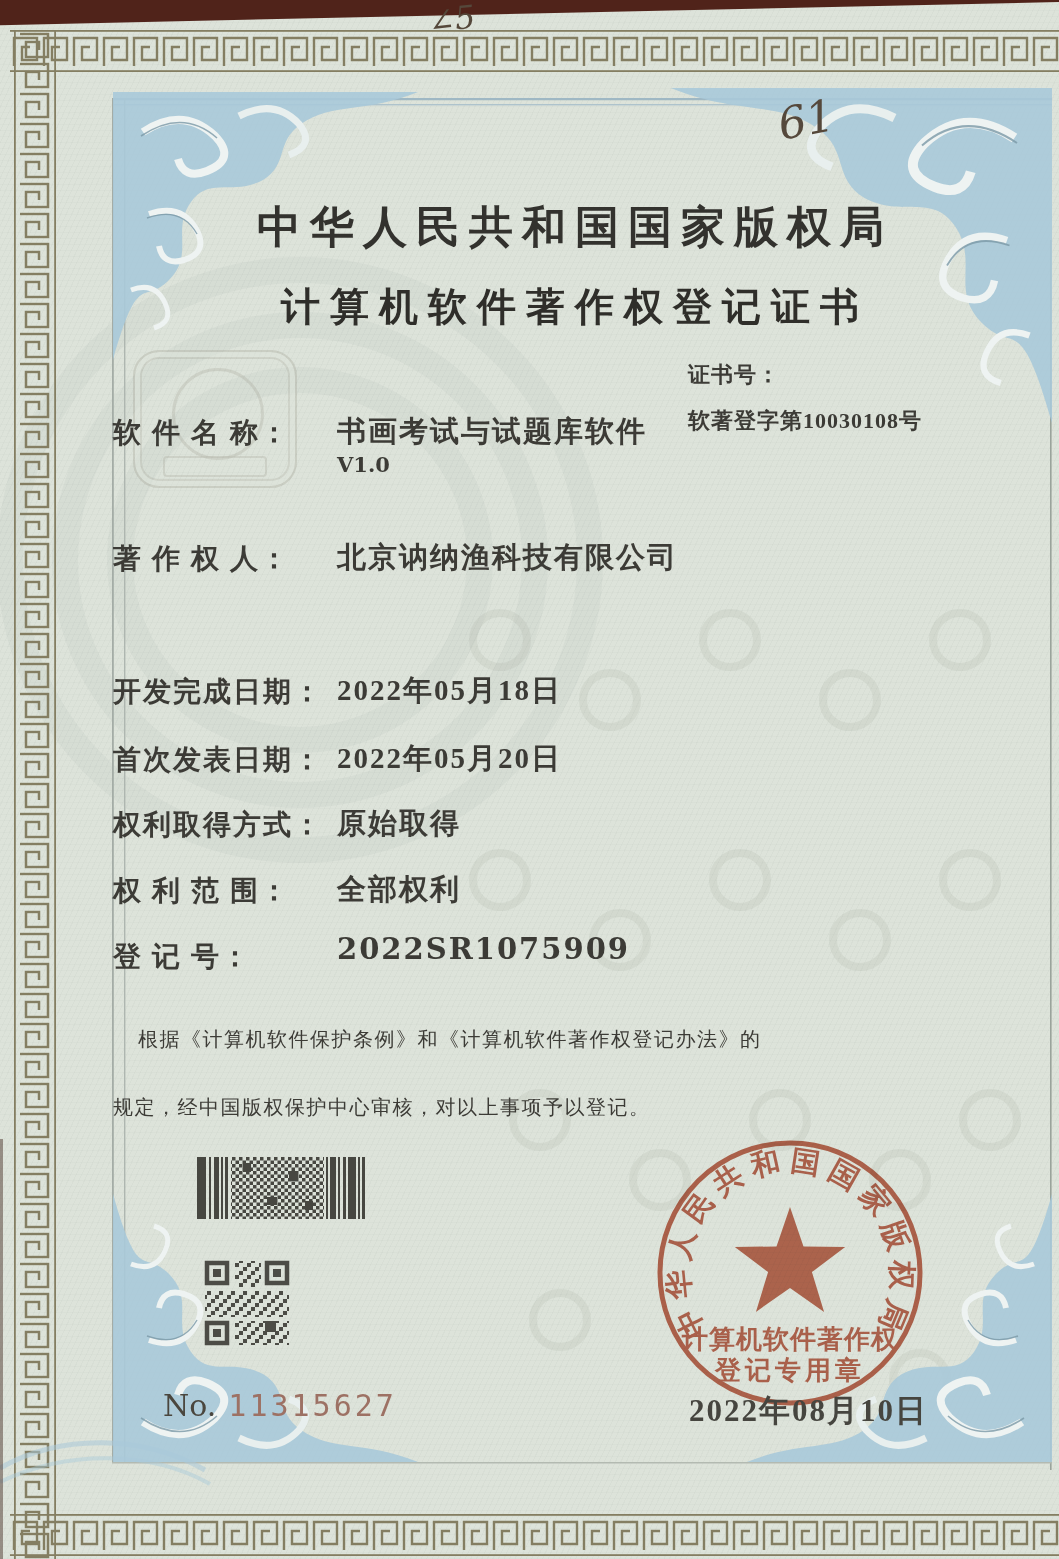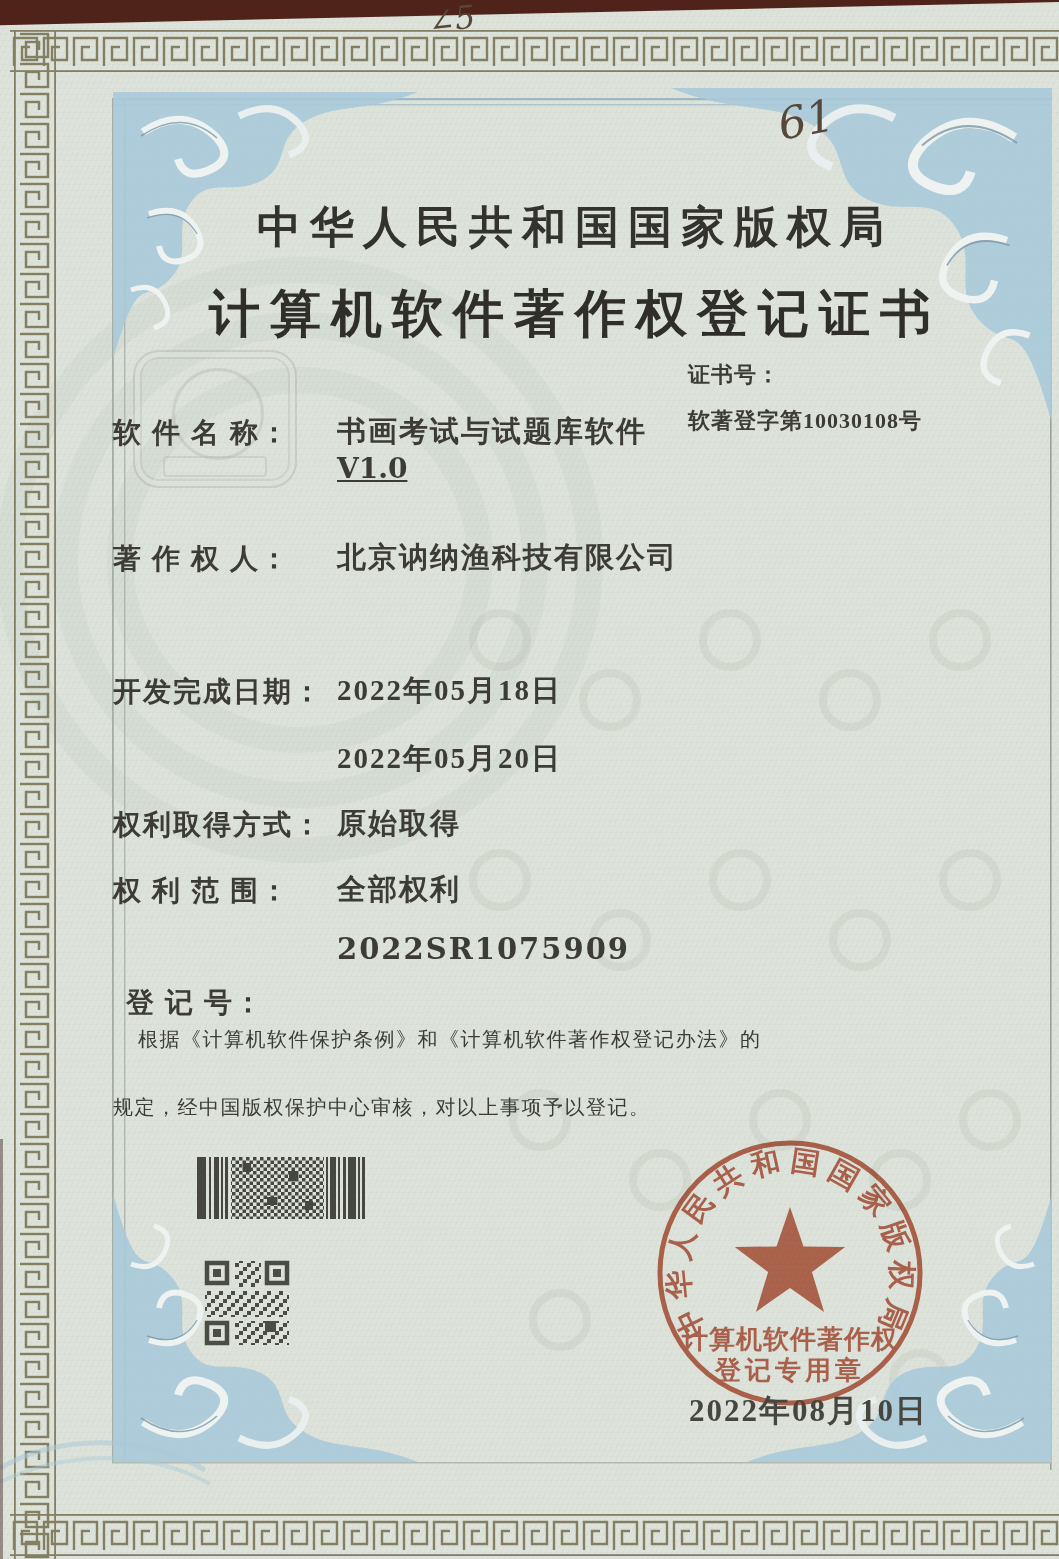--- a/index.html
+++ b/index.html
@@ -7,25 +7,25 @@
     position:relative; width:1059px; height:1559px; overflow:hidden;
     background:
       repeating-linear-gradient(115deg, rgba(120,135,125,0.05) 0 1px, transparent 1px 5px),
       repeating-linear-gradient(0deg, rgba(120,135,125,0.04) 0 1px, transparent 1px 6px),
       #dde3da;
     font-family:"Liberation Serif","DejaVu Serif",serif;
   }
   .abs{position:absolute;}
   .cjk{font-family:"Liberation Serif","DejaVu Serif",serif; font-weight:700; color:#3c3b36;}
   .title1{font-size:44px; letter-spacing:9px; color:#33322e; white-space:nowrap;}
-  .title2{font-size:51px; letter-spacing:10px; color:#2f2e2a; white-space:nowrap;}
+  .title2{font-size:39px; letter-spacing:10px; color:#2f2e2a; white-space:nowrap;}
   .certno{font-size:22px; letter-spacing:1px; white-space:nowrap;}
   .flabel{font-size:28px; letter-spacing:2px; white-space:nowrap;}
   .fvalue{font-size:29px; letter-spacing:2px; white-space:nowrap;}
-  .latin{font-family:"DejaVu Serif",serif; font-weight:700; font-size:28px;text-decoration:underline;}
+  .latin{font-family:"DejaVu Serif",serif; font-weight:700; font-size:21px;}
   .stmt{font-size:20px; letter-spacing:1.5px; white-space:nowrap; color:#3c3b36; font-weight:400;}
   .hw{font-family:"DejaVu Serif",serif; font-style:italic; color:#55483b; font-weight:400;}
   .serial-label{font-size:30px; color:#4a463e; font-weight:400; font-family:"DejaVu Serif",serif;}
   .serial-num{font-family:"DejaVu Sans Mono",monospace; font-size:30px; color:#9d7164; letter-spacing:3px; font-weight:400;}
   .issue-date{font-size:31px; letter-spacing:2px; color:#46453f;}
   .scan-top{position:absolute; top:-20px; left:-40px; width:118%; height:46px; background:#50231a;
             transform:rotate(-1.25deg); transform-origin:left top;}
   .scan-left{position:absolute; left:0; bottom:0; width:3px; height:420px; background:rgba(62,36,26,.45);}
   
   .emboss{position:absolute; left:133px; top:350px; width:160px; height:134px; opacity:.55;
@@ -139,29 +139,30 @@
   <div class="abs cjk flabel" style="left:113px; top:414px; z-index:3;">软 件 名 称：</div>
   <div class="abs cjk fvalue" style="left:337px; top:412px; z-index:3;">书画考试与试题库软件</div>
   <div class="abs cjk latin" style="left:337px; top:452px; z-index:3;">V1.0</div>
 
   <div class="abs cjk flabel" style="left:113px; top:540px; z-index:3;">著 作 权 人：</div>
   <div class="abs cjk fvalue" style="left:337px; top:538px; z-index:3;">北京讷纳渔科技有限公司</div>
 
   <div class="abs cjk flabel" style="left:113px; top:673px; z-index:3;">开发完成日期：</div>
   <div class="abs cjk fvalue" style="left:337px; top:671px; z-index:3;">2022年05月18日</div>
 
+  <div class="abs cjk flabel" style="left:113px; top:741px; z-index:3;">首次发表日期：</div>
   <div class="abs cjk fvalue" style="left:337px; top:739px; z-index:3;">2022年05月20日</div>
 
   <div class="abs cjk flabel" style="left:113px; top:806px; z-index:3;">权利取得方式：</div>
   <div class="abs cjk fvalue" style="left:337px; top:804px; z-index:3;">原始取得</div>
 
   <div class="abs cjk flabel" style="left:113px; top:872px; z-index:3;">权 利 范 围：</div>
   <div class="abs cjk fvalue" style="left:337px; top:870px; z-index:3;">全部权利</div>
 
-  <div class="abs cjk flabel" style="left:126px; top:938px; z-index:3;margin-top:46px;">登  记  号：</div>
+  <div class="abs cjk flabel" style="left:113px; top:938px; z-index:3;">登  记  号：</div>
   <div class="abs cjk fvalue" style="left:337px; top:932px; z-index:3; font-family:'DejaVu Serif',serif;">2022SR1075909</div>
 
   <div class="abs stmt" style="left:138px; top:1026px; z-index:3;">根据《计算机软件保护条例》和《计算机软件著作权登记办法》的</div>
   <div class="abs stmt" style="left:113px; top:1094px; z-index:3;">规定，经中国版权保护中心审核，对以上事项予以登记。</div>
 
   <svg class="abs" style="left:197px; top:1157px; z-index:3;" width="168" height="64" viewBox="0 0 168 64">
     <defs>
       <pattern id="bcn" width="7" height="7" patternUnits="userSpaceOnUse">
         <rect width="3.5" height="3.5" fill="#474741"></rect>
         <rect x="3.5" y="3.5" width="3.5" height="3.5" fill="#474741"></rect>
@@ -205,20 +206,24 @@
       <rect x="10" y="10" width="8" height="8"></rect>
       <rect x="70" y="10" width="8" height="8"></rect>
       <rect x="10" y="70" width="8" height="8"></rect>
       <rect x="32" y="2" width="26" height="26" fill="url(#qrn)"></rect>
       <rect x="2" y="32" width="84" height="26" fill="url(#qrn)"></rect>
       <rect x="32" y="62" width="54" height="24" fill="url(#qrn)"></rect>
       <rect x="62" y="62" width="11" height="11"></rect>
     </g>
   </svg>
 
+  <div class="abs" style="left:163px; top:1388px; z-index:3; display:flex; gap:12px; align-items:baseline;">
+    <span class="serial-label">No.</span>
+    <span class="serial-num">11315627</span>
+  </div>
 
   <svg class="abs stampsvg" style="left:645px; top:1128px; z-index:2;" width="290" height="290" viewBox="-145 -145 290 290">
     <circle r="130" fill="none" stroke="#c05f47" stroke-width="5"></circle>
     <path id="ringpath" d="M -83.5,58.5 A 102,102 0 1 1 83.5,58.5" fill="none"></path>
     <text font-family="Liberation Serif, DejaVu Serif, serif" font-weight="700" font-size="29" fill="#bf5f48" letter-spacing="2">
       <textPath href="#ringpath" textLength="438" lengthAdjust="spacing">中华人民共和国国家版权局</textPath>
     </text>
     <path d="M0,-66 L13.5,-26.6 L55.2,-25.9 L21.9,-0.9 L34.1,38.9 L0,15 L-34.1,38.9 L-21.9,-0.9 L-55.2,-25.9 L-13.5,-26.6 Z" fill="#c0634b"></path>
     <text x="0" y="75" text-anchor="middle" font-family="Liberation Serif, DejaVu Serif, serif" font-weight="700" font-size="26" fill="#bf5f48" letter-spacing="1">计算机软件著作权</text>
     <text x="0" y="106" text-anchor="middle" font-family="Liberation Serif, DejaVu Serif, serif" font-weight="700" font-size="26" fill="#bf5f48" letter-spacing="4">登记专用章</text>

